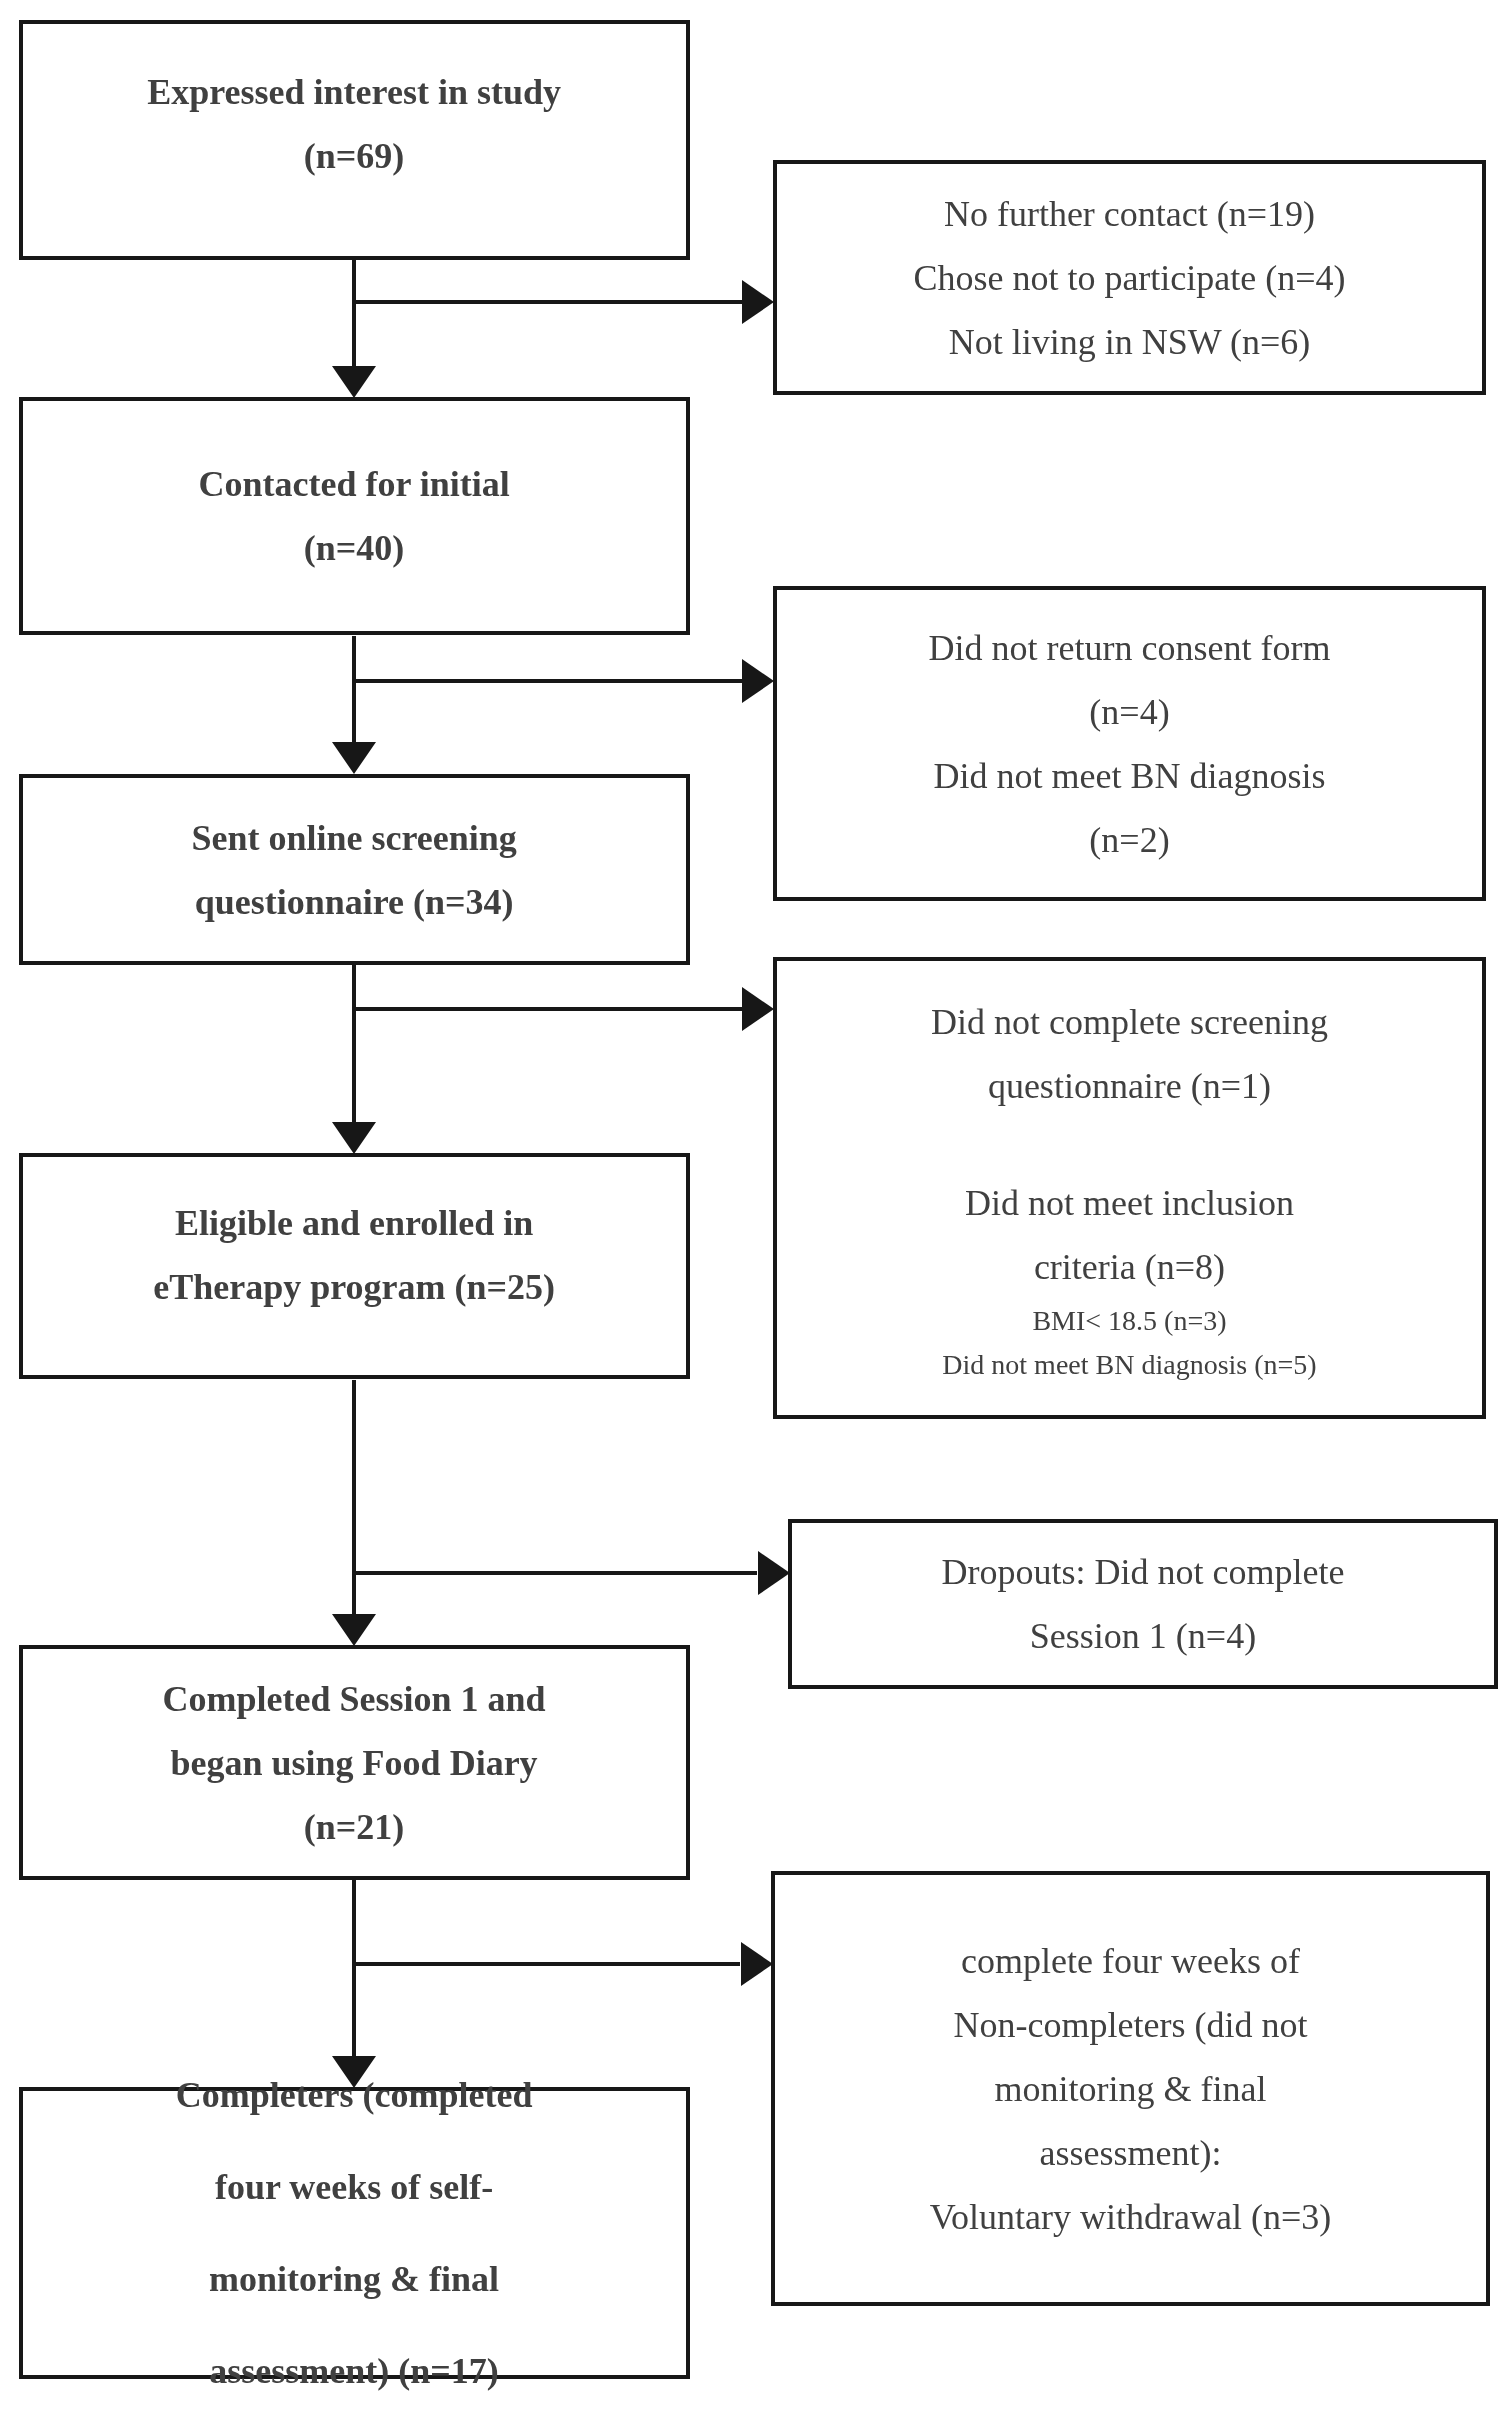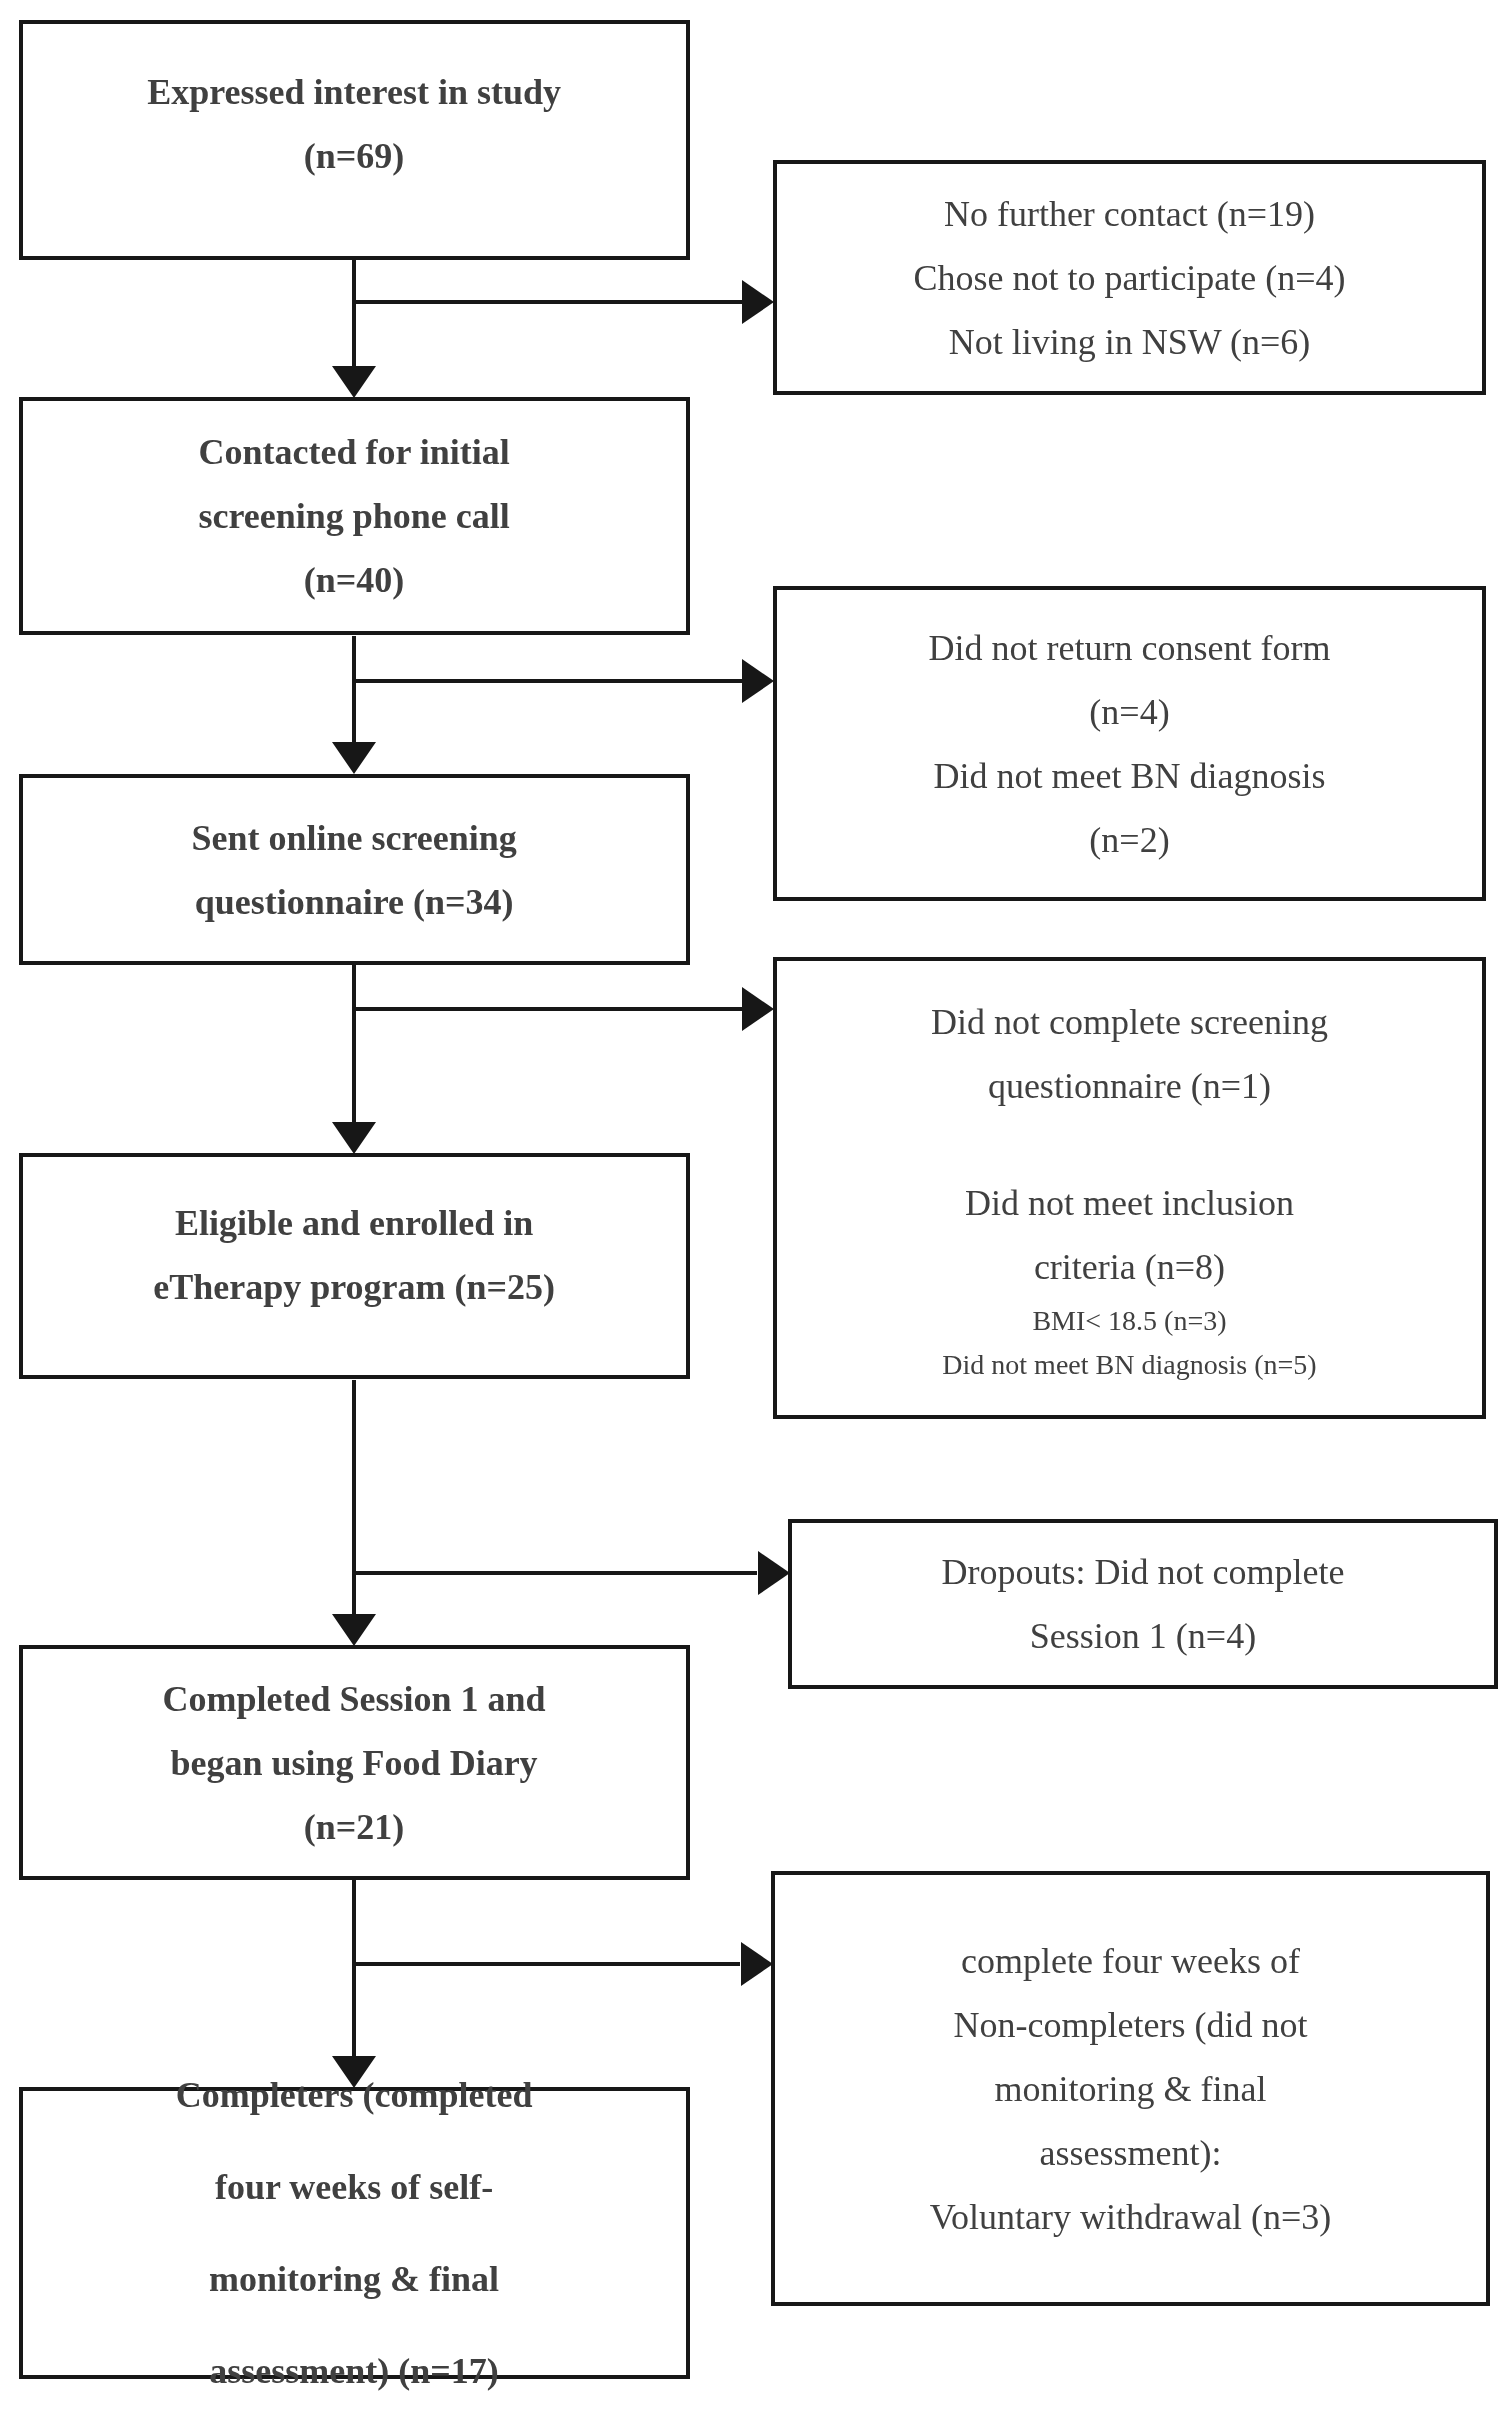--- a/index.html
+++ b/index.html
@@ -55,21 +55,20 @@
 
 <div class="canvas">
 
   <div class="box main align-top pad42" style="left:18.6px; top:19.5px; width:671px; height:240px;">
     <div class="line">Expressed interest in study</div>
     <div class="line">(n=69)</div>
   </div>
 
   <div class="box main" style="left:18.6px; top:397px; width:671px; height:238px;">
     <div class="line">Contacted for initial</div>
-    <div class="line">screening phone call</div>
     <div class="line">(n=40)</div>
   </div>
 
   <div class="box main" style="left:18.6px; top:774px; width:671px; height:191px;">
     <div class="line">Sent online screening</div>
     <div class="line">questionnaire (n=34)</div>
   </div>
 
   <div class="box main align-top pad40" style="left:18.6px; top:1153px; width:671px; height:226px;">
     <div class="line">Eligible and enrolled in</div>

